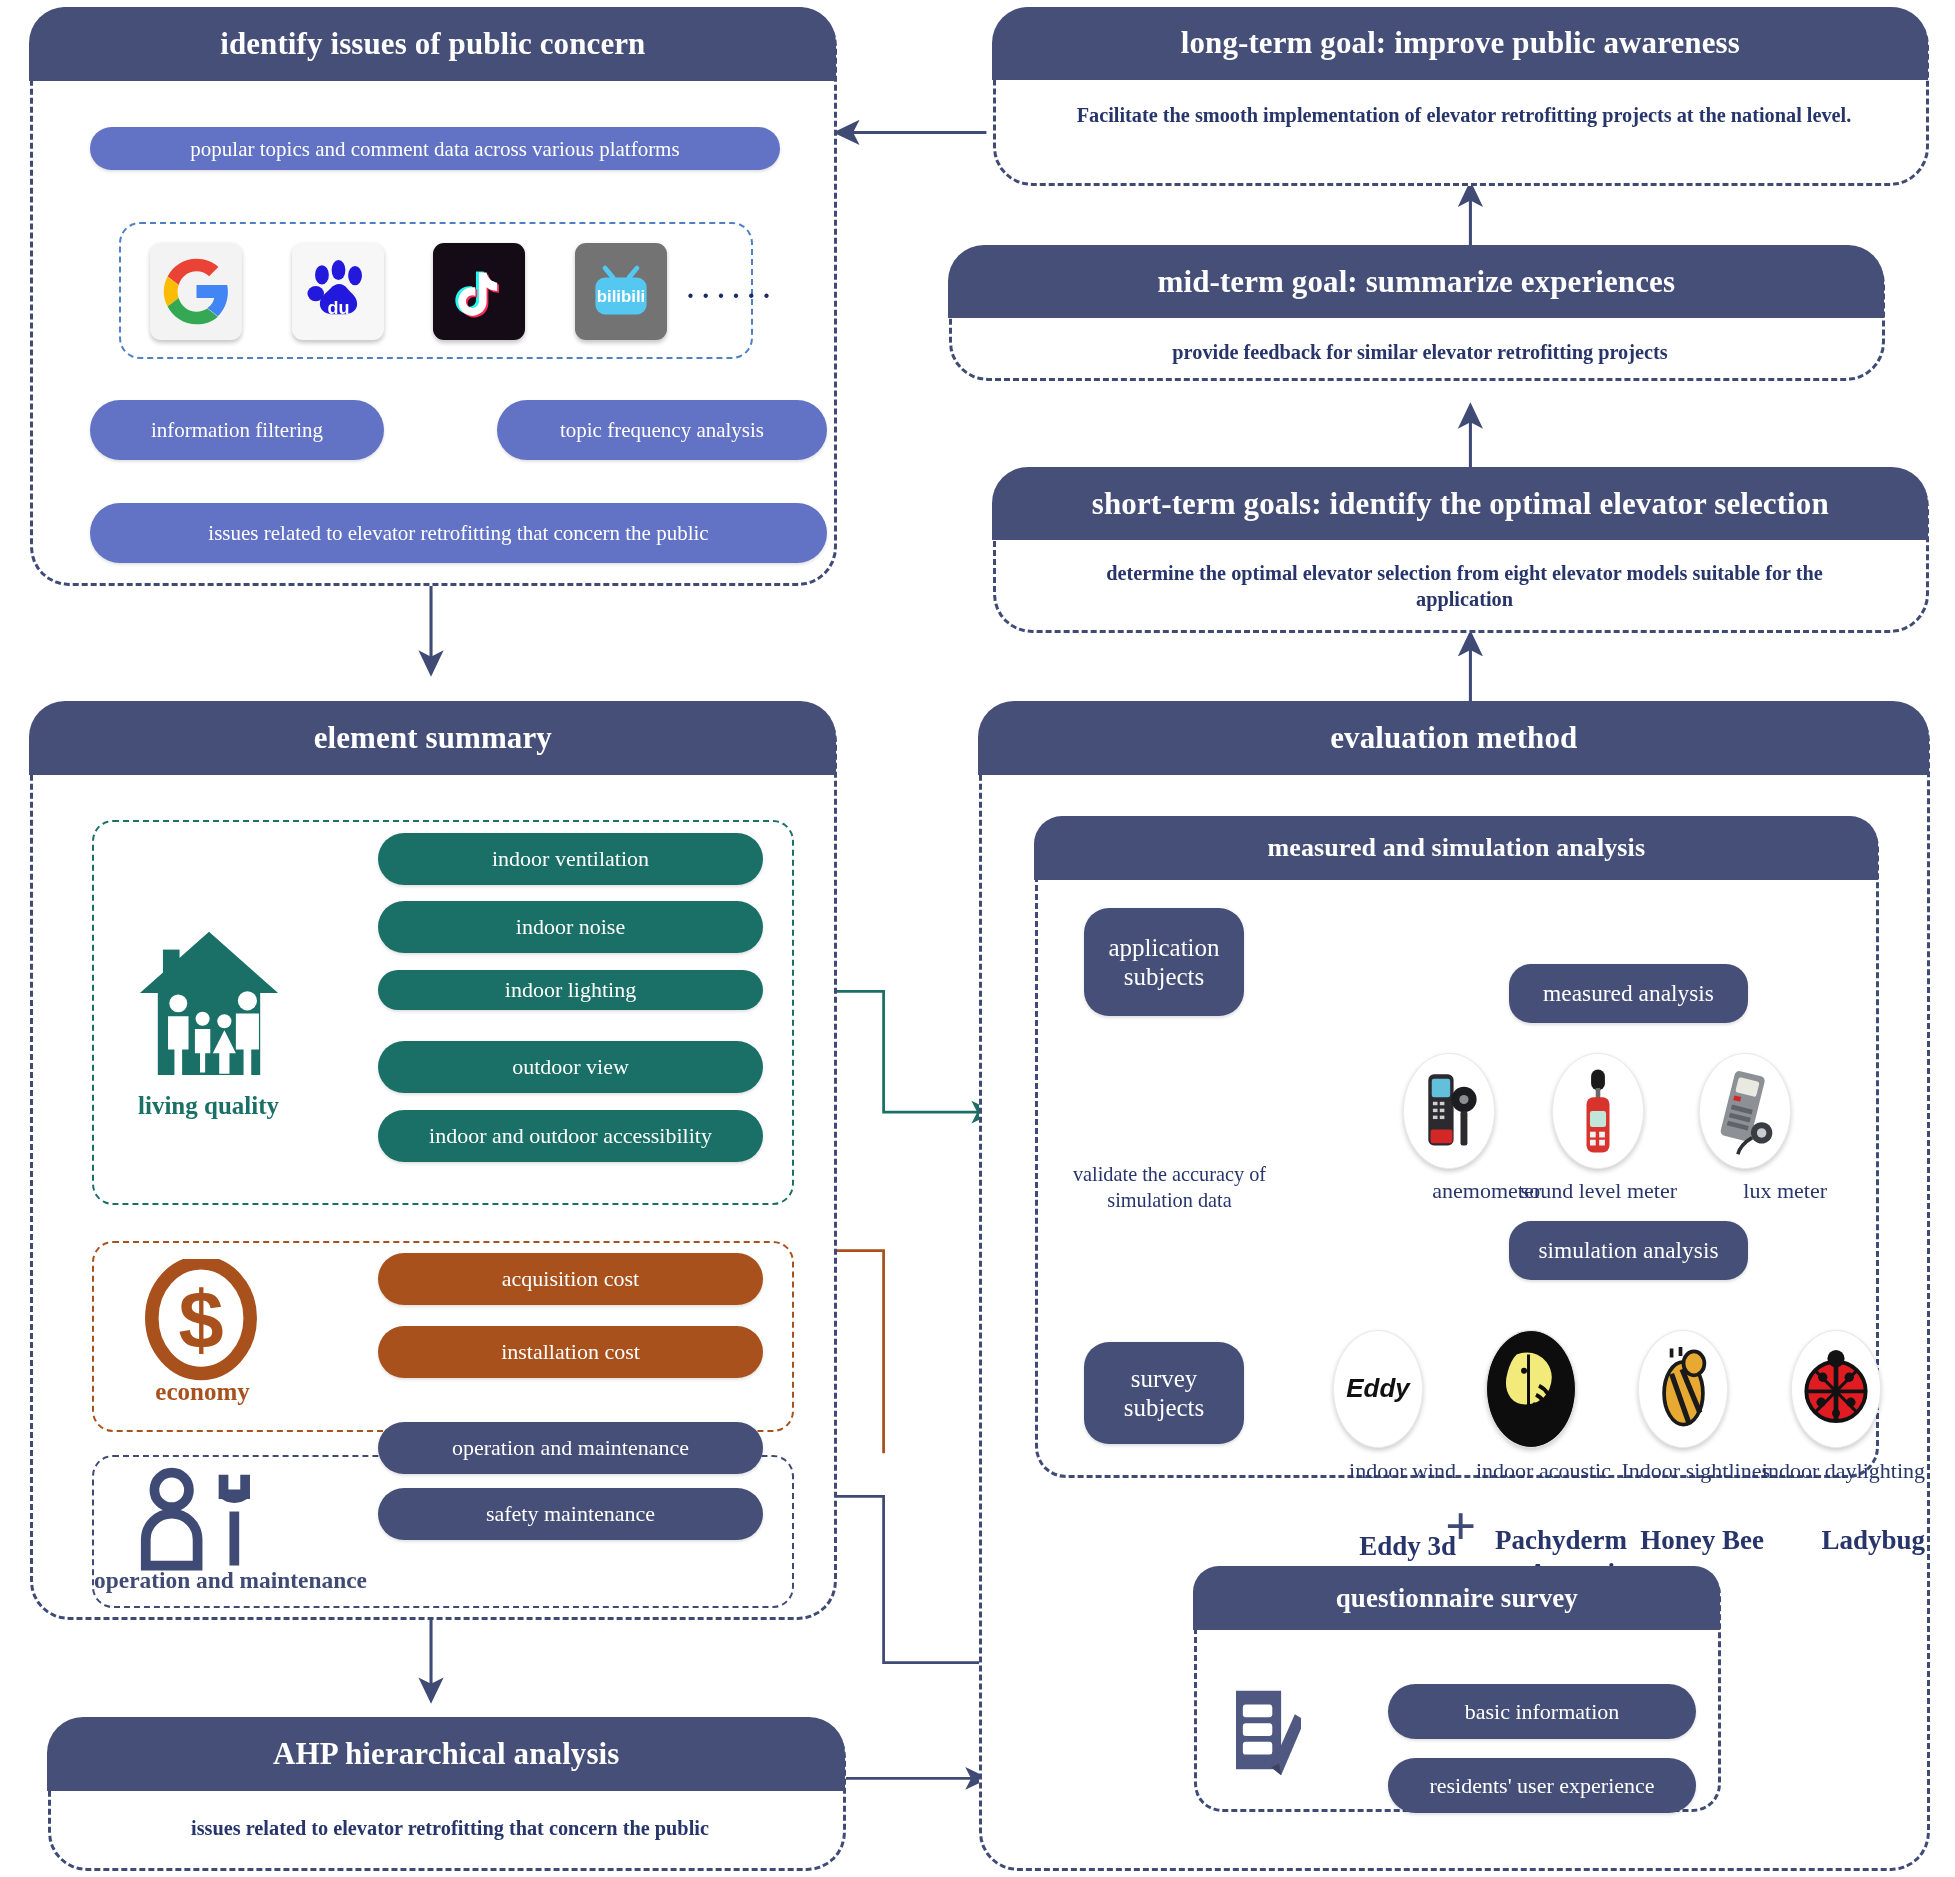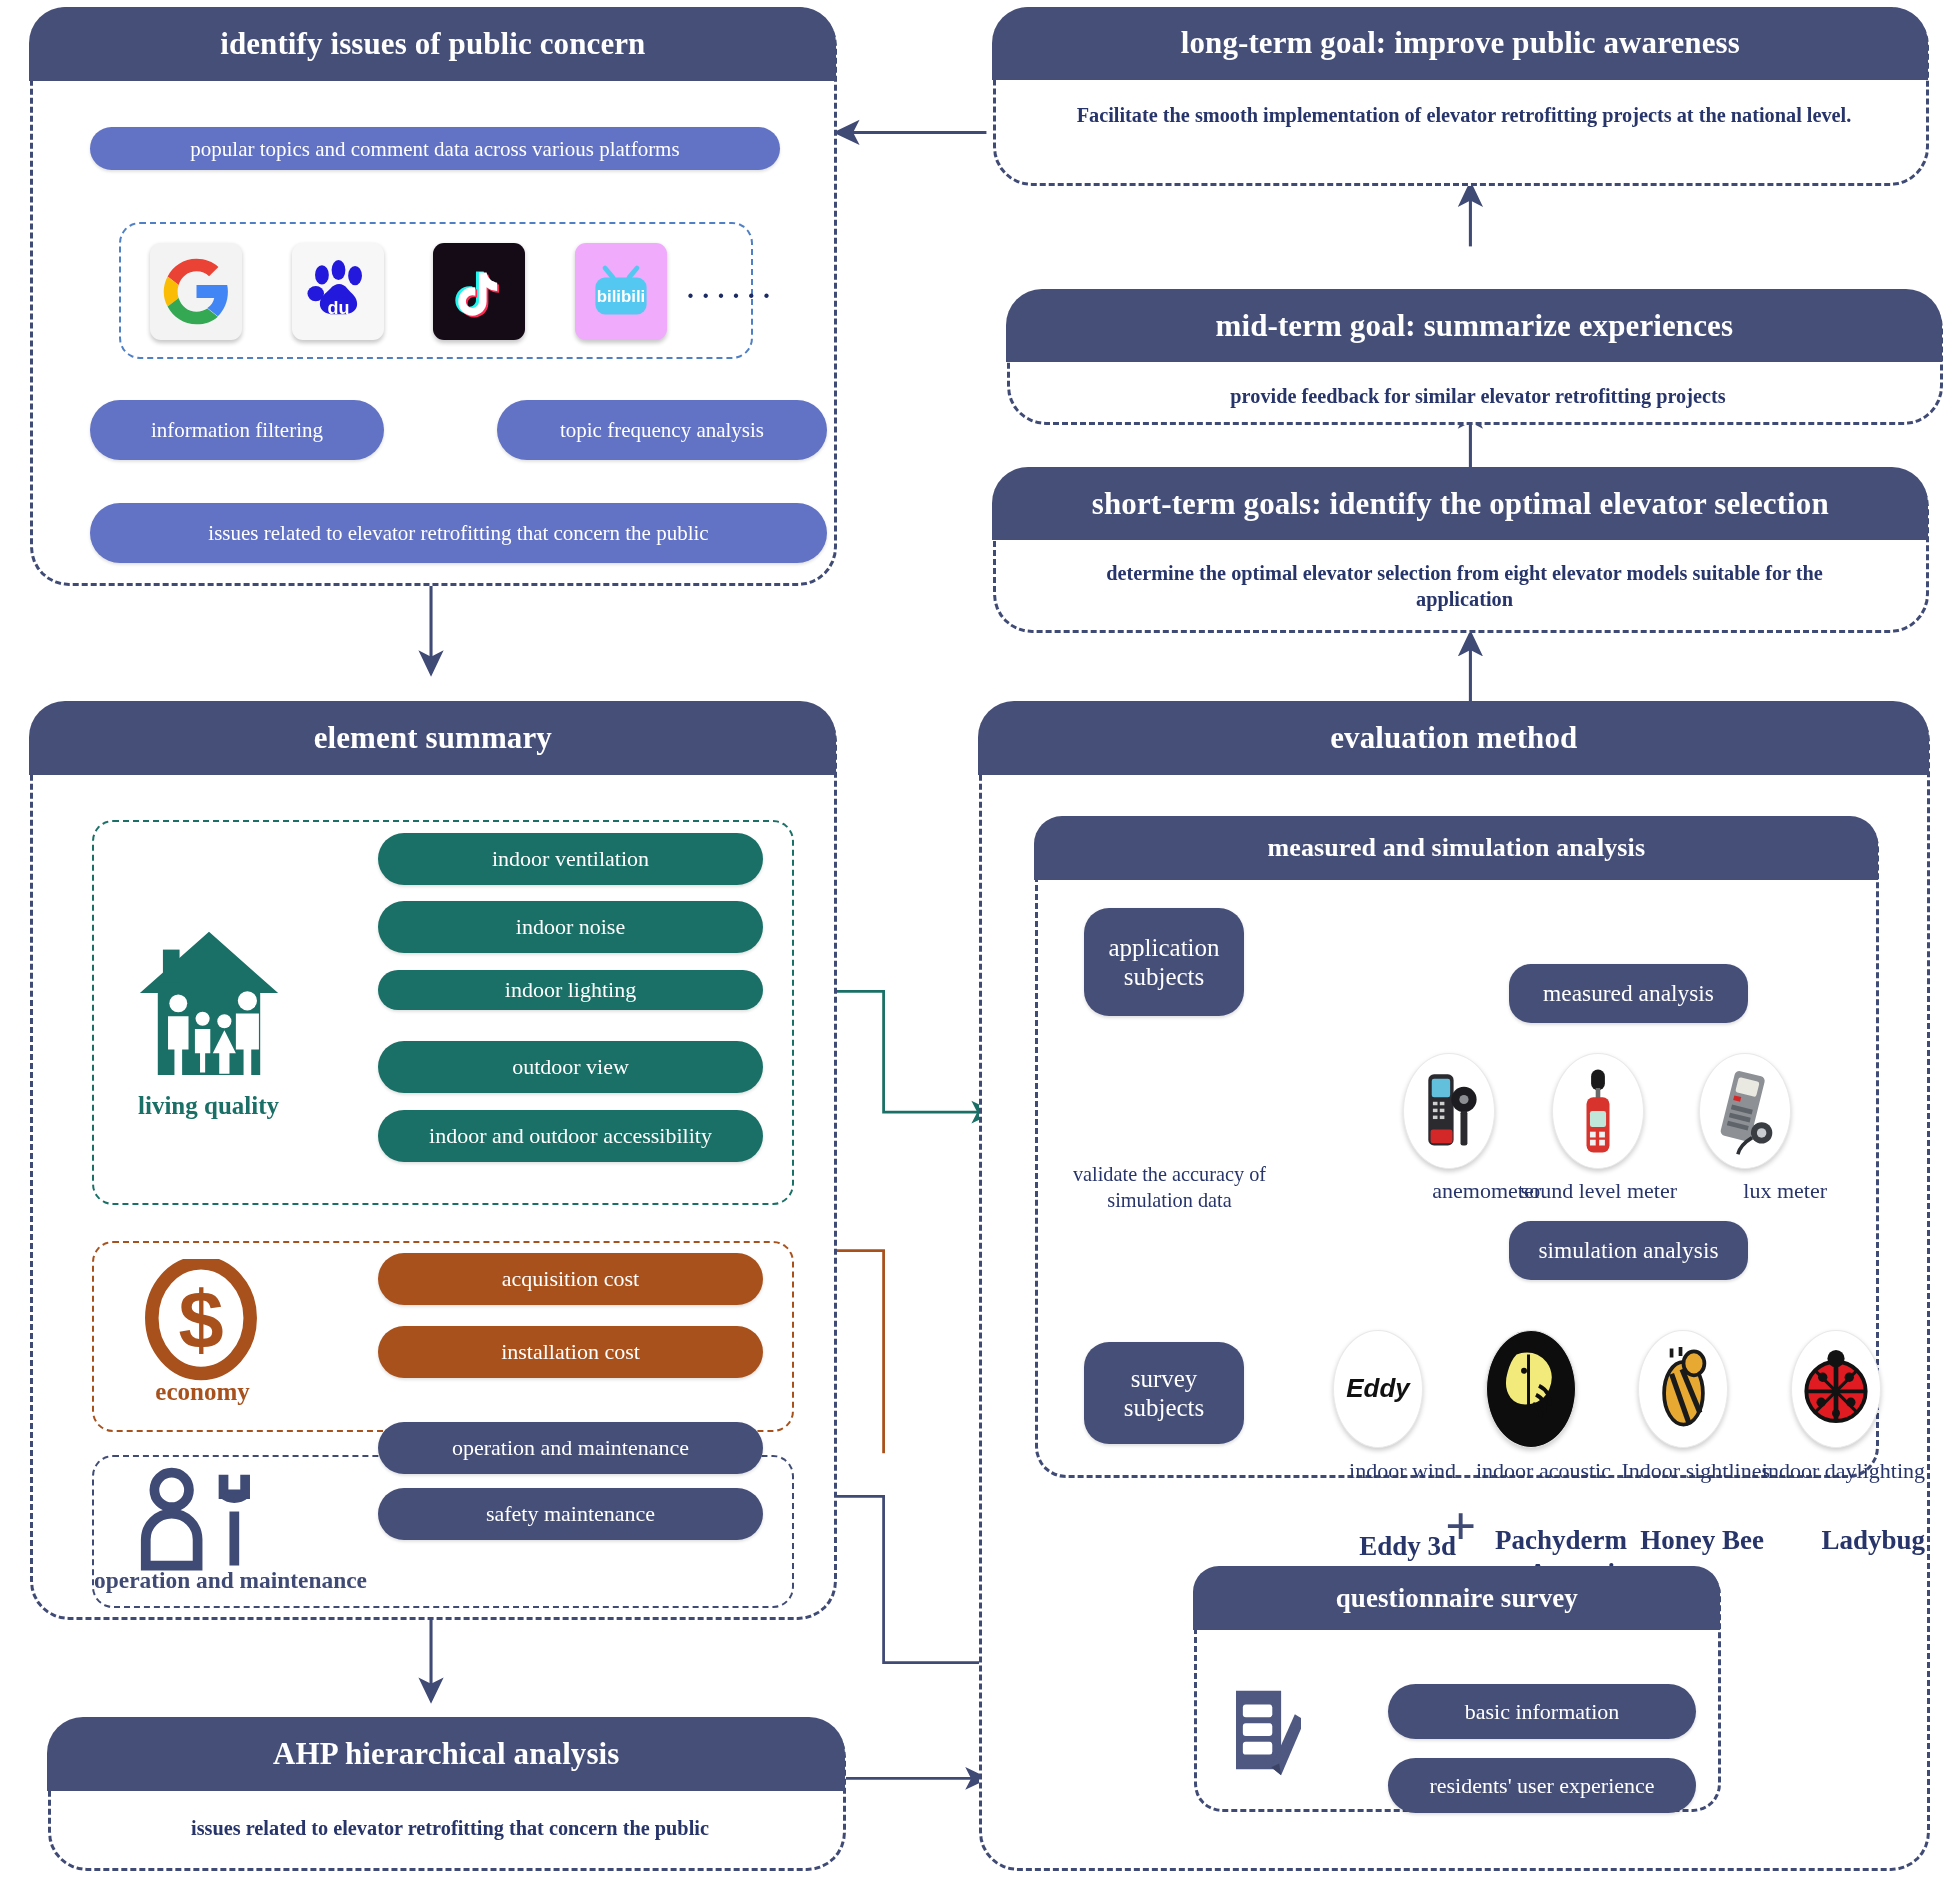--- a/index.html
+++ b/index.html
@@ -210,21 +210,21 @@
     </div>
 
     <div class="logo-tile" style="left:400px; top:233px; width:92px; height:97px; background:#140b16;">
       <svg viewBox="0 0 100 100" width="59" height="59" aria-hidden="true">
         <path d="M62 18c2 10 9 16 18 17v14c-7 0-13-2-18-6v24c0 14-11 24-24 24S14 81 14 67s11-24 24-24c2 0 3 0 5 .4v14c-1.4-.6-3-.9-5-.9-6 0-11 5-11 10.5S32 78 38 78s11-5 11-11V18z" fill="#25F4EE" transform="translate(-5,-2)"></path>
         <path d="M62 18c2 10 9 16 18 17v14c-7 0-13-2-18-6v24c0 14-11 24-24 24S14 81 14 67s11-24 24-24c2 0 3 0 5 .4v14c-1.4-.6-3-.9-5-.9-6 0-11 5-11 10.5S32 78 38 78s11-5 11-11V18z" fill="#FE2C55" transform="translate(3,3)"></path>
         <path d="M62 18c2 10 9 16 18 17v14c-7 0-13-2-18-6v24c0 14-11 24-24 24S14 81 14 67s11-24 24-24c2 0 3 0 5 .4v14c-1.4-.6-3-.9-5-.9-6 0-11 5-11 10.5S32 78 38 78s11-5 11-11V18z" fill="#ffffff"></path>
       </svg>
     </div>
 
-    <div class="logo-tile" style="left:542px; top:233px; width:92px; height:97px; background:#f0abfc;">
+    <div class="logo-tile" style="left:542px; top:233px; width:92px; height:97px; background:#737373;">
       <svg viewBox="0 0 100 100" width="80" height="80" aria-hidden="true">
         <g fill="#55c8f2">
           <path d="M30 20 l10 12 M70 20 l-10 12" stroke="#55c8f2" stroke-width="6" fill="none" stroke-linecap="round"></path>
           <rect x="18" y="32" width="64" height="46" rx="12"></rect>
         </g>
         <text x="50" y="62" font-size="21" font-family="Liberation Sans, sans-serif" fill="#ffffff" text-anchor="middle" font-weight="bold">bilibili</text>
       </svg>
     </div>
 
     <div class="dots" style="left:653px; top:271px; font-size:27px; color:#1b2a62;">······</div>
@@ -234,21 +234,21 @@
     <div class="pill blue" style="left:464px; top:390px; width:330px; height:60px; font-size:21px;">topic frequency analysis</div>
 
     <div class="pill blue" style="left:57px; top:493px; width:737px; height:60px; font-size:21px;">issues related to elevator retrofitting that concern the public</div>
   </div>
 
   <div class="panel" style="left:993px; top:7.4px; width:936px; height:179px;">
     <div class="panel-head" style="width:936px; height:73px; font-size:31px;">long-term goal: improve public awareness</div>
     <div class="txt reg" style="left:43px; top:92px; width:850px; font-size:20.3px; font-weight:bold;">Facilitate the smooth implementation of elevator retrofitting projects at the national level.</div>
   </div>
 
-  <div class="panel" style="left:1007px; top:246px; width:936px; height:135px;margin-top:44px;">
+  <div class="panel" style="left:949px; top:246px; width:936px; height:135px;">
     <div class="panel-head" style="width:936px; height:73px; font-size:31px;">mid-term goal: summarize experiences</div>
     <div class="txt" style="left:43px; top:90px; width:850px; font-size:20.3px;">provide feedback for similar elevator retrofitting projects</div>
   </div>
 
   <div class="panel" style="left:993px; top:468px; width:936px; height:165px;">
     <div class="panel-head" style="width:936px; height:73px; font-size:31px;">short-term goals: identify the optimal elevator selection</div>
     <div class="txt" style="left:68px; top:89px; width:801px; font-size:20.3px;">determine the optimal elevator selection from eight elevator models suitable for the application</div>
   </div>
 
   <div class="panel" style="left:30px; top:702px; width:807px; height:918px;">

